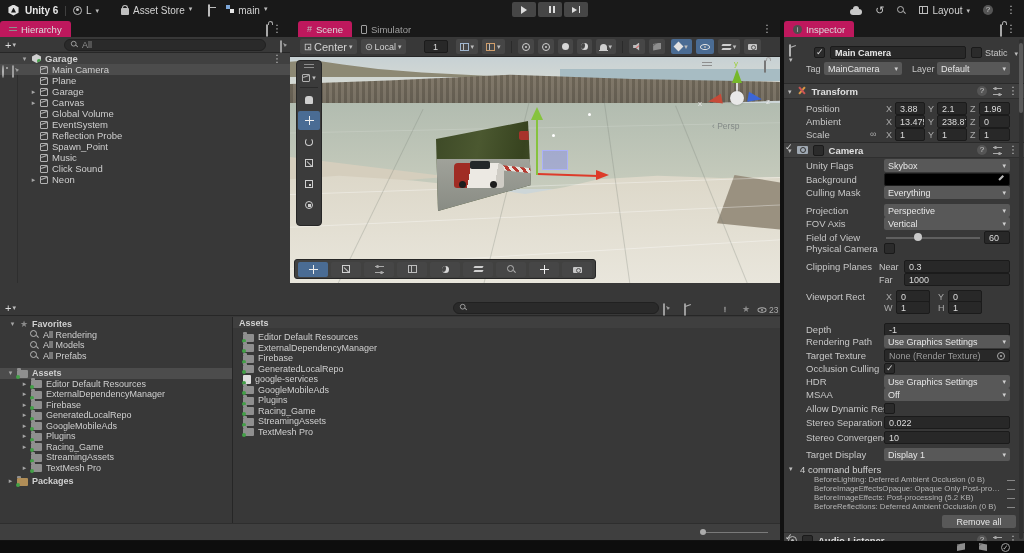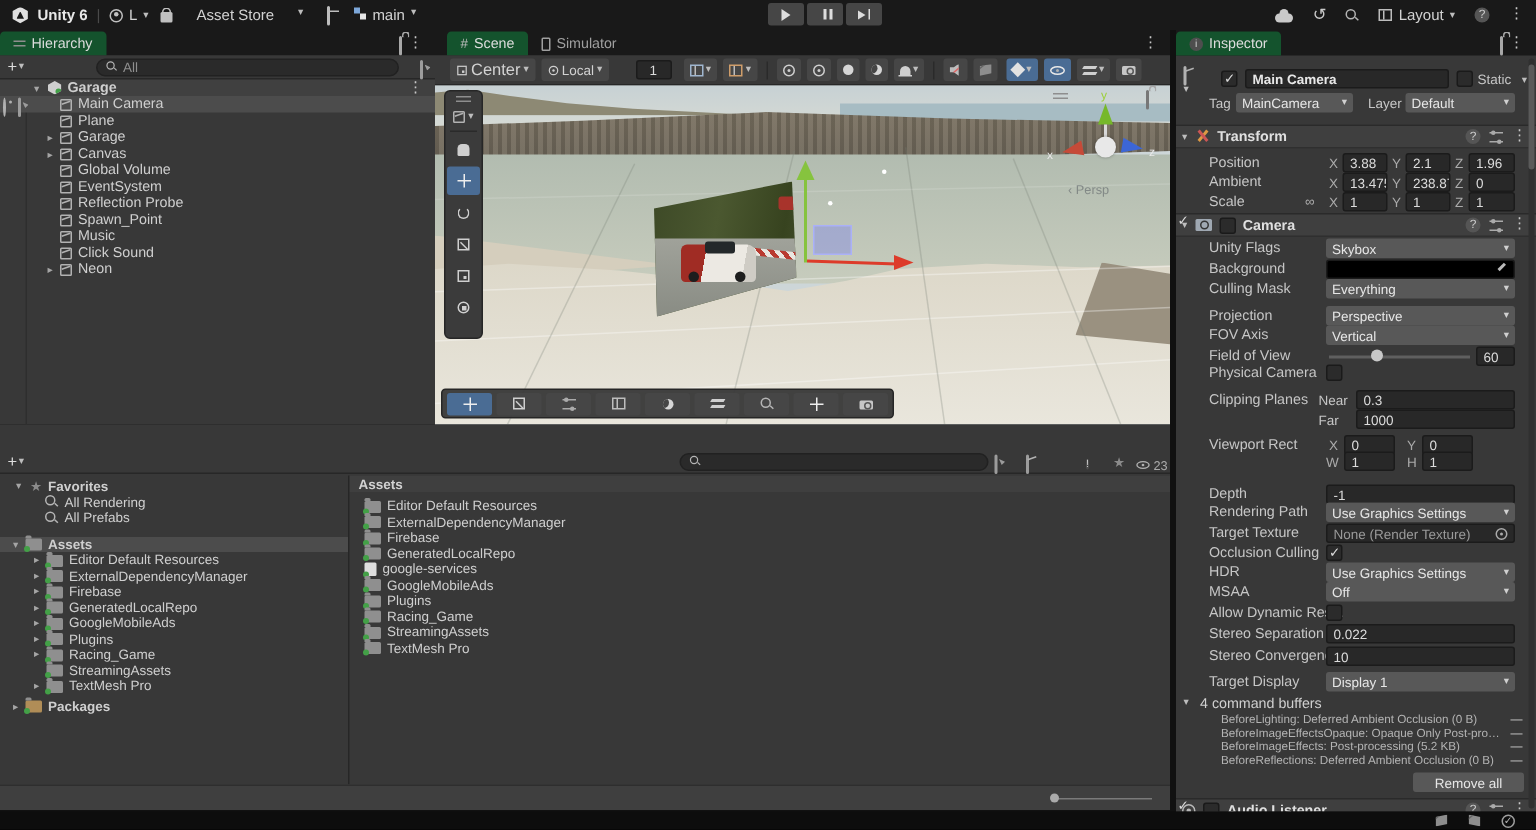--- a/index.html
+++ b/index.html
@@ -4,21 +4,21 @@
 <style>
 *{box-sizing:border-box;margin:0;padding:0}
 html,body{background:#000}
 .app{position:relative;width:1024px;height:553px;background:#111;font-family:"Liberation Sans",sans-serif;color:#d2d2d2;font-size:10px;overflow:hidden}
 .abs{position:absolute}
 
 .car{font-size:7px;color:#bdbdbd;line-height:1}
 .kebab{color:#c8c8c8;font-size:10px;line-height:1}
 .tabbar{position:absolute;left:0;right:0;top:0;height:17px;background:#191919;display:flex;align-items:flex-end}
 .tab{height:16px;display:flex;align-items:center;gap:4px;padding:0 9px;color:#9f9f9f;font-size:9.5px;white-space:nowrap}
-.tab.active{background:#14532d;color:#dcdcdc;border-radius:3px 3px 0 0}
+.tab.active{background:#be185d;color:#dcdcdc;border-radius:3px 3px 0 0}
 .panel{position:absolute;background:#383838}
 .toolrow{position:absolute;left:0;right:0;height:16px;background:#383838;border-bottom:1px solid #272727;display:flex;align-items:center}
 .srch{display:flex;align-items:center;gap:3px;background:#2a2a2a;border:1px solid #212121;border-radius:8px;height:12px;padding:0 5px;color:#8f8f8f;font-size:9px}
 .dd{position:absolute;height:13px;background:#585858;border-radius:2px;display:flex;align-items:center;padding:0 4px;color:#e6e6e6;font-size:9px;white-space:nowrap;overflow:hidden}
 .dd .car{margin-left:auto;color:#d0d0d0}
 .fld{position:absolute;height:13px;background:#282828;border:1px solid #1b1b1b;border-radius:2px;display:flex;align-items:center;padding:0 4px;color:#dcdcdc;font-size:9px;white-space:nowrap;overflow:hidden}
 .chk{position:absolute;width:11px;height:11px;background:#2b2b2b;border:1px solid #1a1a1a;border-radius:2px}
 .chk.on::after{content:"✓";position:absolute;left:1px;top:-1px;font-size:9px;color:#dadada}
 .ilbl{position:absolute;left:22px;top:1px;color:#c6c6c6;font-size:9.5px;white-space:nowrap}
 .irow{position:absolute;left:0;right:0;height:13px}
@@ -135,21 +135,21 @@
 
   <div class="abs" style="left:0;top:0;width:1024px;height:20px;background:#191919;display:flex;align-items:center;gap:6px;padding:0 8px">
     <span class="i-unity"></span>
     <b style="font-size:10px;color:#e8e8e8">Unity 6</b>
     <span style="color:#4a4a4a">|</span>
     <span style="display:flex;align-items:center;gap:4px">
       <span class="i-person"></span>
       <span>L</span>
       <span class="car">▾</span>
     </span>
-    <span style="display:flex;align-items:flex-start;gap:16px;margin-left:2px">
+    <span style="display:flex;align-items:flex-start;gap:4px;margin-left:16px">
       <span class="i-bag"></span>
       <span>Asset Store</span>
       <span class="car">▾</span>
     </span>
     <span style="margin-left:10px"><span class="i-win"></span></span>
     <span style="display:flex;gap:4px;margin-left:10px">
       <span class="i-vc"></span>
       <span>main</span>
       <span class="car">▾</span>
     </span>
@@ -473,20 +473,24 @@
         <span class="slot" style="left:8px">▾</span>
         <span class="i-star" style="margin-left:20px">★</span>
         <b style="font-size:9px">Favorites</b>
       </div>
       <div class="prow">
           <span style="margin-left:30px" class="i-mag"></span>
           <span>All Rendering</span>
         </div>
       <div class="prow">
           <span style="margin-left:30px" class="i-mag"></span>
+          <span>All Models</span>
+        </div>
+      <div class="prow">
+          <span style="margin-left:30px" class="i-mag"></span>
           <span>All Prefabs</span>
         </div>
       <div class="prow" style="margin-top:7px;background:#4c4c4c">
         <span class="slot" style="left:6px">▾</span>
         <span class="i-folder" style="margin-left:17px"></span>
         <b style="font-size:9px">Assets</b>
       </div>
       <div class="prow">
           <span class="slot" style="left:20px">▸</span>
           <span class="i-folder" style="margin-left:31px"></span>

